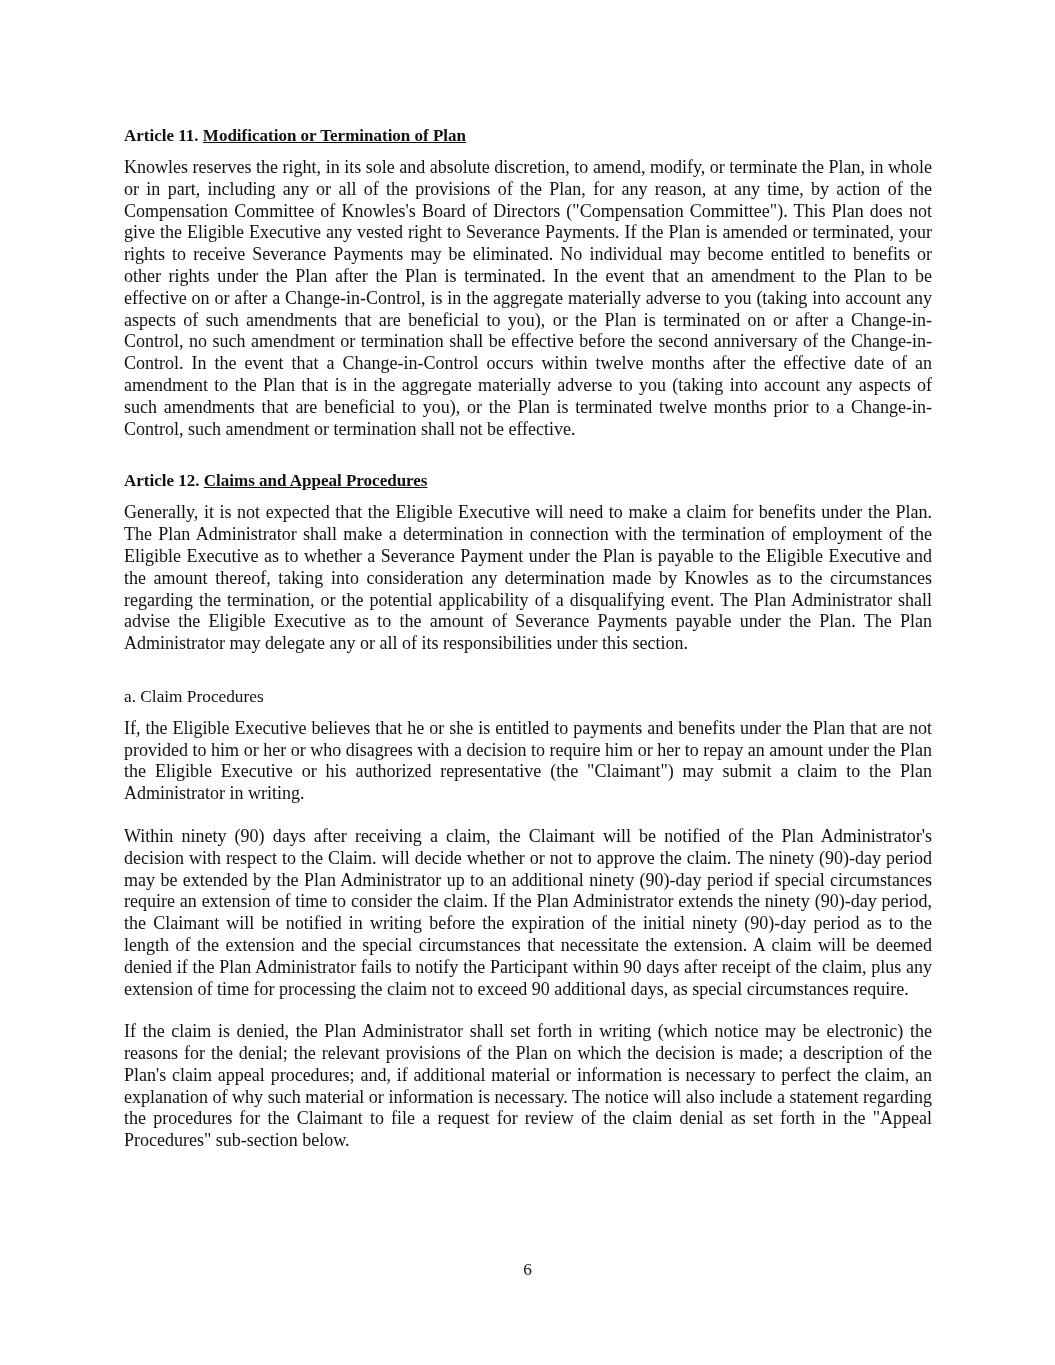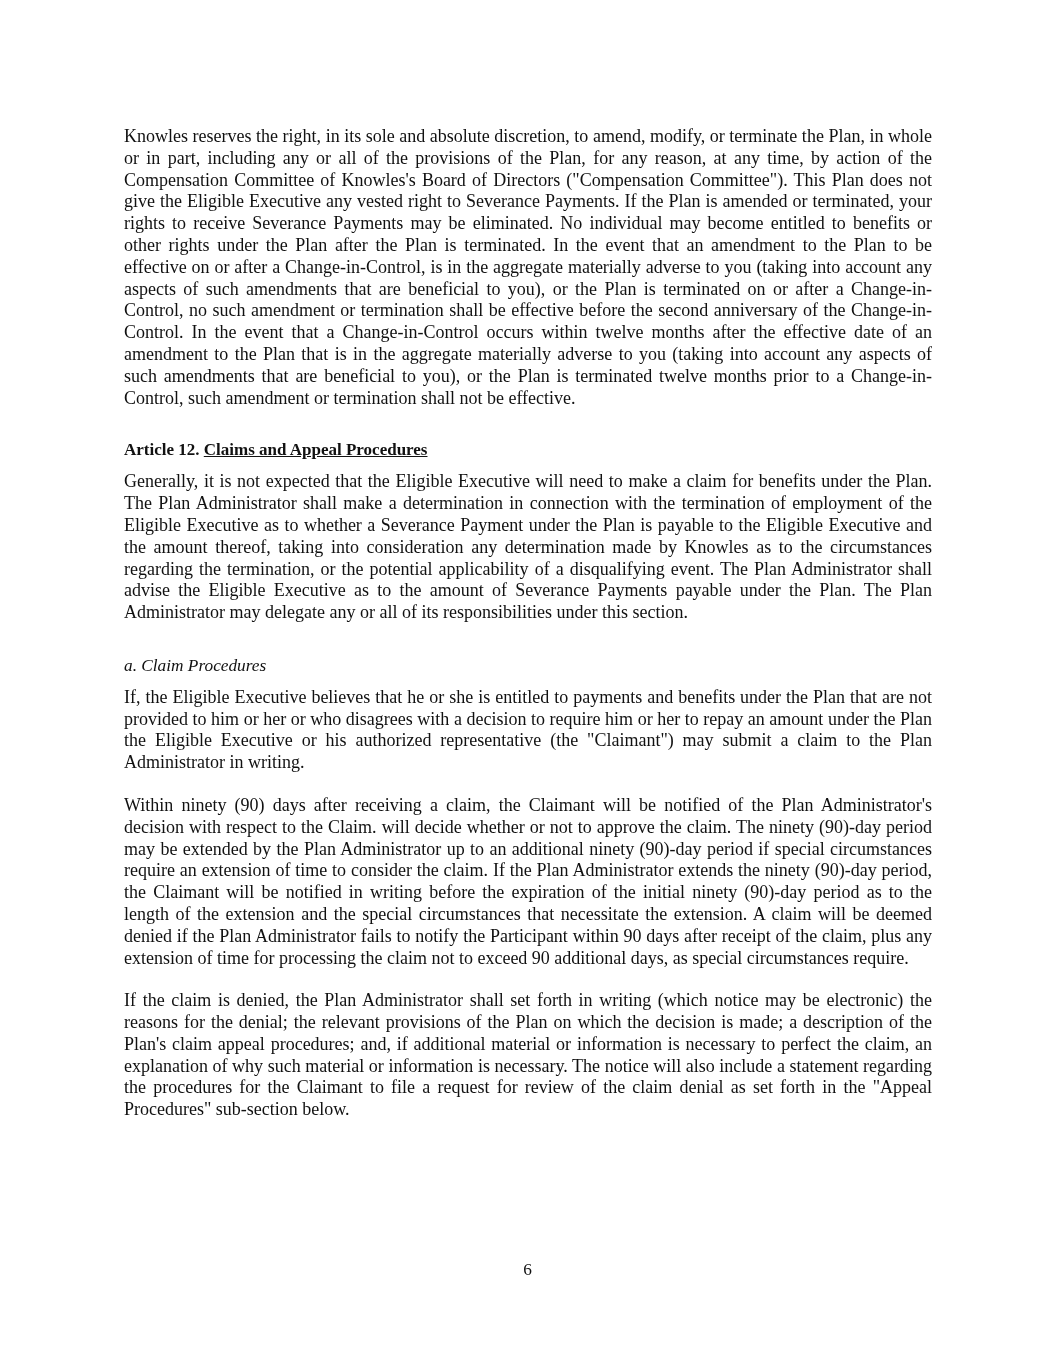--- a/index.html
+++ b/index.html
@@ -30,21 +30,20 @@
   .heading .title {
     text-decoration: underline;
   }
   .para {
     font-size: 18px;
     line-height: 21.8px;
     text-align: justify;
     margin: 0;
   }
   .subhead {
-    font-style: italic;
     font-size: 17.3px;
     line-height: 21.8px;
     margin: 0 0 10px 0;
   }
   .gap-lg { height: 31px; }
   .gap-md { height: 31px; }
   .gap-sm { height: 21px; }
   .page-number {
     position: absolute;
     left: 0;
@@ -53,20 +52,24 @@
     text-align: center;
     font-size: 17.3px;
     line-height: 20px;
   }
 </style>
 </head>
 <body>
 
 <div class="page">
 
+  <div class="heading">
+    <span>Article 11.</span>
+    <span class="title">Modification or Termination of Plan</span>
+  </div>
   <p class="para">Knowles reserves the right, in its sole and absolute discretion, to amend, modify, or terminate the Plan, in whole or in part, including any or all of the provisions of the Plan, for any reason, at any time, by action of the Compensation Committee of Knowles's Board of Directors ("Compensation Committee"). This Plan does not give the Eligible Executive any vested right to Severance Payments. If the Plan is amended or terminated, your rights to receive Severance Payments may be eliminated. No individual may become entitled to benefits or other rights under the Plan after the Plan is terminated. In the event that an amendment to the Plan to be effective on or after a Change-in-Control, is in the aggregate materially adverse to you (taking into account any aspects of such amendments that are beneficial to you), or the Plan is terminated on or after a Change-in-Control, no such amendment or termination shall be effective before the second anniversary of the Change-in-Control. In the event that a Change-in-Control  occurs within twelve months after the effective date of an amendment to the Plan that is in the aggregate materially adverse to you (taking into account any aspects of such amendments that are beneficial to you), or the Plan is terminated twelve months prior to a Change-in-Control, such amendment or termination shall not be effective.</p>
 
   <div class="gap-lg"></div>
 
   <div class="heading">
     <span>Article 12.</span>
     <span class="title">Claims and Appeal Procedures</span>
   </div>
   <p class="para">Generally, it is not expected that the Eligible Executive will need to make a claim for benefits under the Plan.  The Plan Administrator shall make a determination in connection with the termination of employment of the Eligible Executive as to whether a Severance Payment under the Plan is payable to the Eligible Executive and the amount thereof, taking into consideration any determination made by Knowles as to the circumstances regarding the termination, or the potential applicability of a disqualifying event. The Plan Administrator shall advise the Eligible Executive as to the amount of Severance Payments payable under the Plan. The Plan Administrator may delegate any or all of its responsibilities under this section.</p>
 

